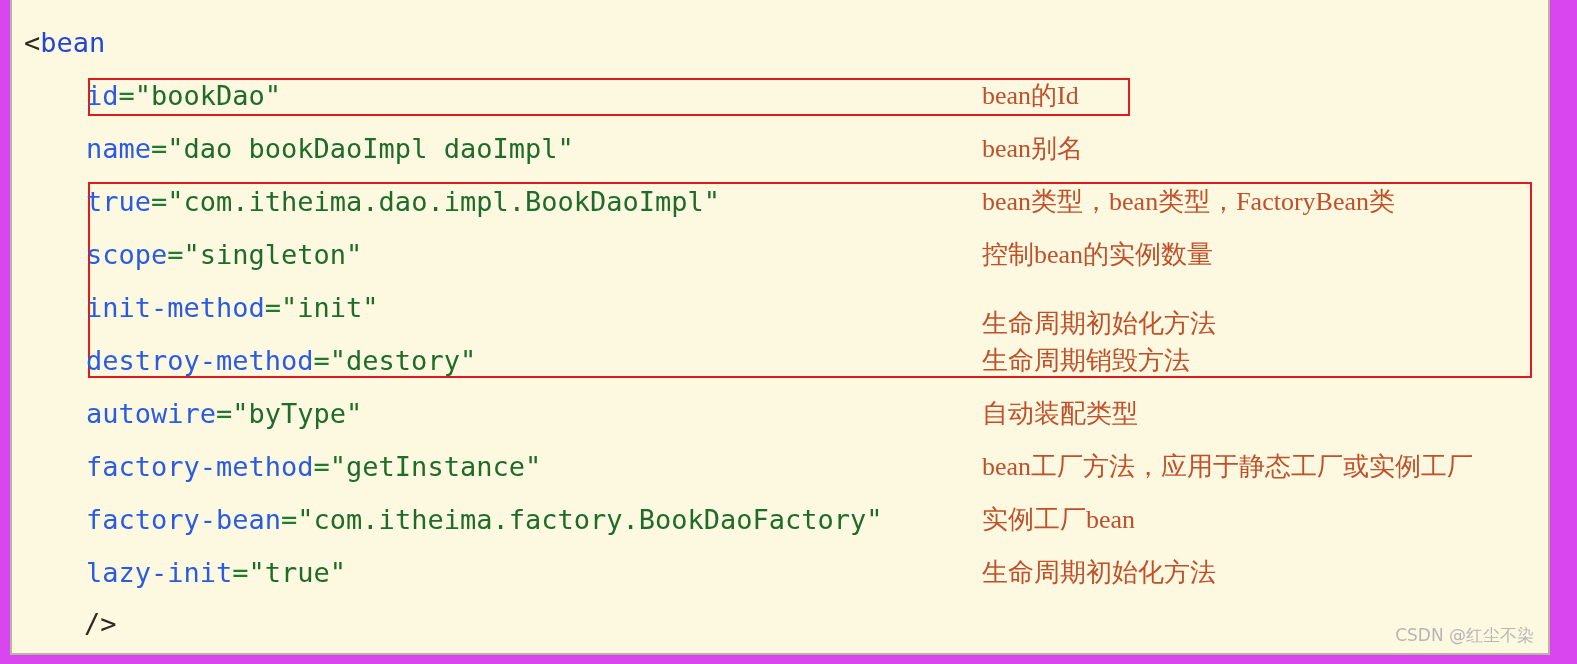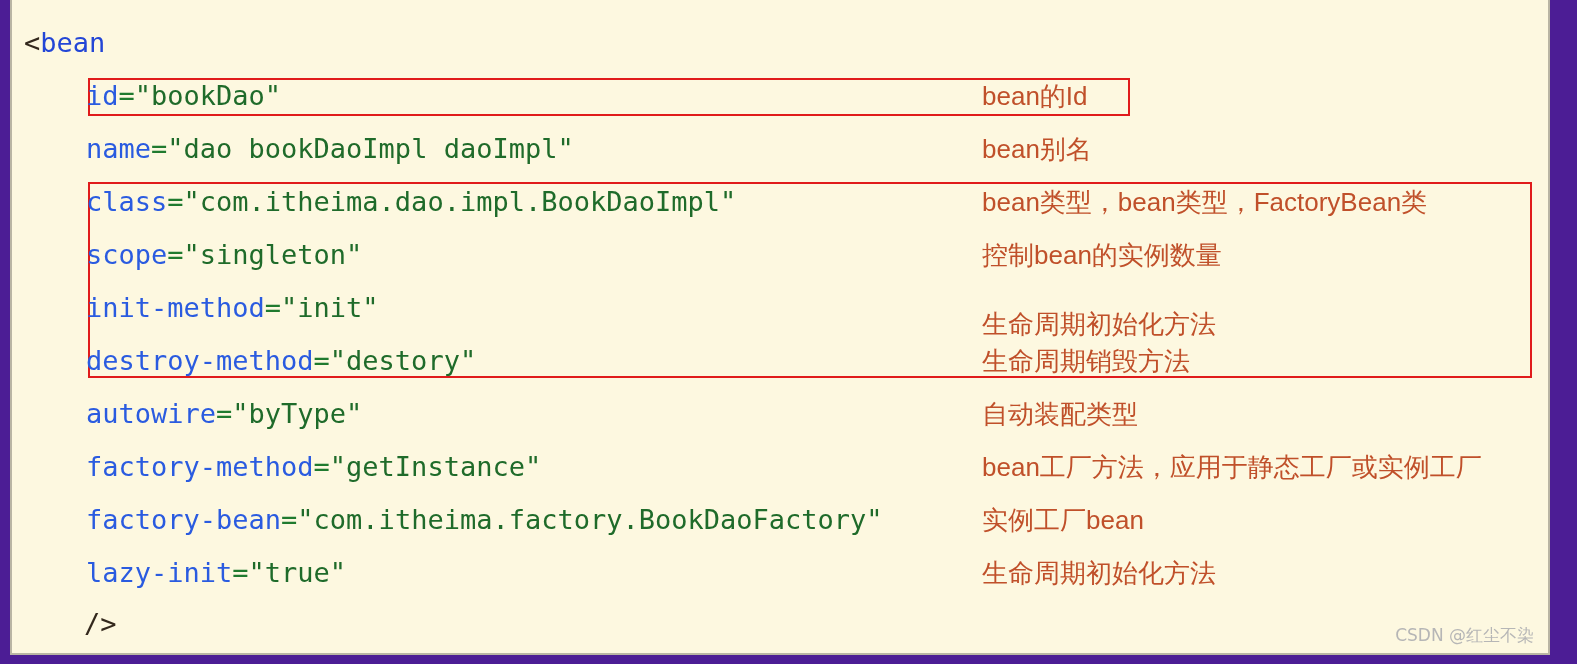--- a/index.html
+++ b/index.html
@@ -11,21 +11,21 @@
     width: 1577px;
     height: 664px;
     font-family: "DejaVu Sans Mono", monospace;
     overflow: hidden;
   }
 
   #page {
     position: relative;
     width: 1577px;
     height: 664px;
-    background: #4c1d95;
+    background: #d946ef;
   }
 
   
   #panel {
     position: absolute;
     left: 10px;
     top: 0px;
     width: 1540px;
     height: 655px;
     background: #fdf8e0;
@@ -62,21 +62,21 @@
   .tagname { color: #2346d6; }
   .attrname { color: #2a5be0; margin-top: 44px; }
   .eq { color: #1f7a2e; }
   .attrvalue { color: #1f6b2a; }
 
   
   .note-line {
     position: absolute;
     left: 970px;
     white-space: pre;
-    font-family: Liberation Sans, sans-serif;
+    font-family: Liberation Serif, serif;
     font-size: 26px;
     line-height: 32px;
     color: #c0502a;
   }
 
   
   .hl-box {
     position: absolute;
     border: 2px solid #e01b1b;
     box-sizing: border-box;
@@ -117,21 +117,21 @@
     <div class="hl-box" id="hl-box-core"></div>
 
     <div id="code-block">
 
       <div class="code-line tag-open"><span class="punct">&lt;</span><span class="tagname">bean</span></div>
 
       <div class="code-line attr-line" style="top:80px;"><span class="attrname">id</span><span class="eq">=</span><span class="attrvalue">"bookDao"</span></div>
 
       <div class="code-line attr-line" style="top:133px;"><span class="attrname">name</span><span class="eq">=</span><span class="attrvalue">"dao bookDaoImpl daoImpl"</span></div>
 
-      <div class="code-line attr-line" style="top:186px;"><span class="attrname">class</span><span class="eq">=</span><span class="attrvalue">"com.itheima.dao.impl.BookDaoImpl"</span></div>
+      <div class="code-line attr-line" style="top:186px;"><span class="attrname">true</span><span class="eq">=</span><span class="attrvalue">"com.itheima.dao.impl.BookDaoImpl"</span></div>
 
       <div class="code-line attr-line" style="top:239px;"><span class="attrname">scope</span><span class="eq">=</span><span class="attrvalue">"singleton"</span></div>
 
       <div class="code-line attr-line" style="top:292px;"><span class="attrname">init-method</span><span class="eq">=</span><span class="attrvalue">"init"</span></div>
 
       <div class="code-line attr-line" style="top:345px;"><span class="attrname">destroy-method</span><span class="eq">=</span><span class="attrvalue">"destory"</span></div>
 
       <div class="code-line attr-line" style="top:398px;"><span class="attrname">autowire</span><span class="eq">=</span><span class="attrvalue">"byType"</span></div>
 
       <div class="code-line attr-line" style="top:451px;"><span class="attrname">factory-method</span><span class="eq">=</span><span class="attrvalue">"getInstance"</span></div>

